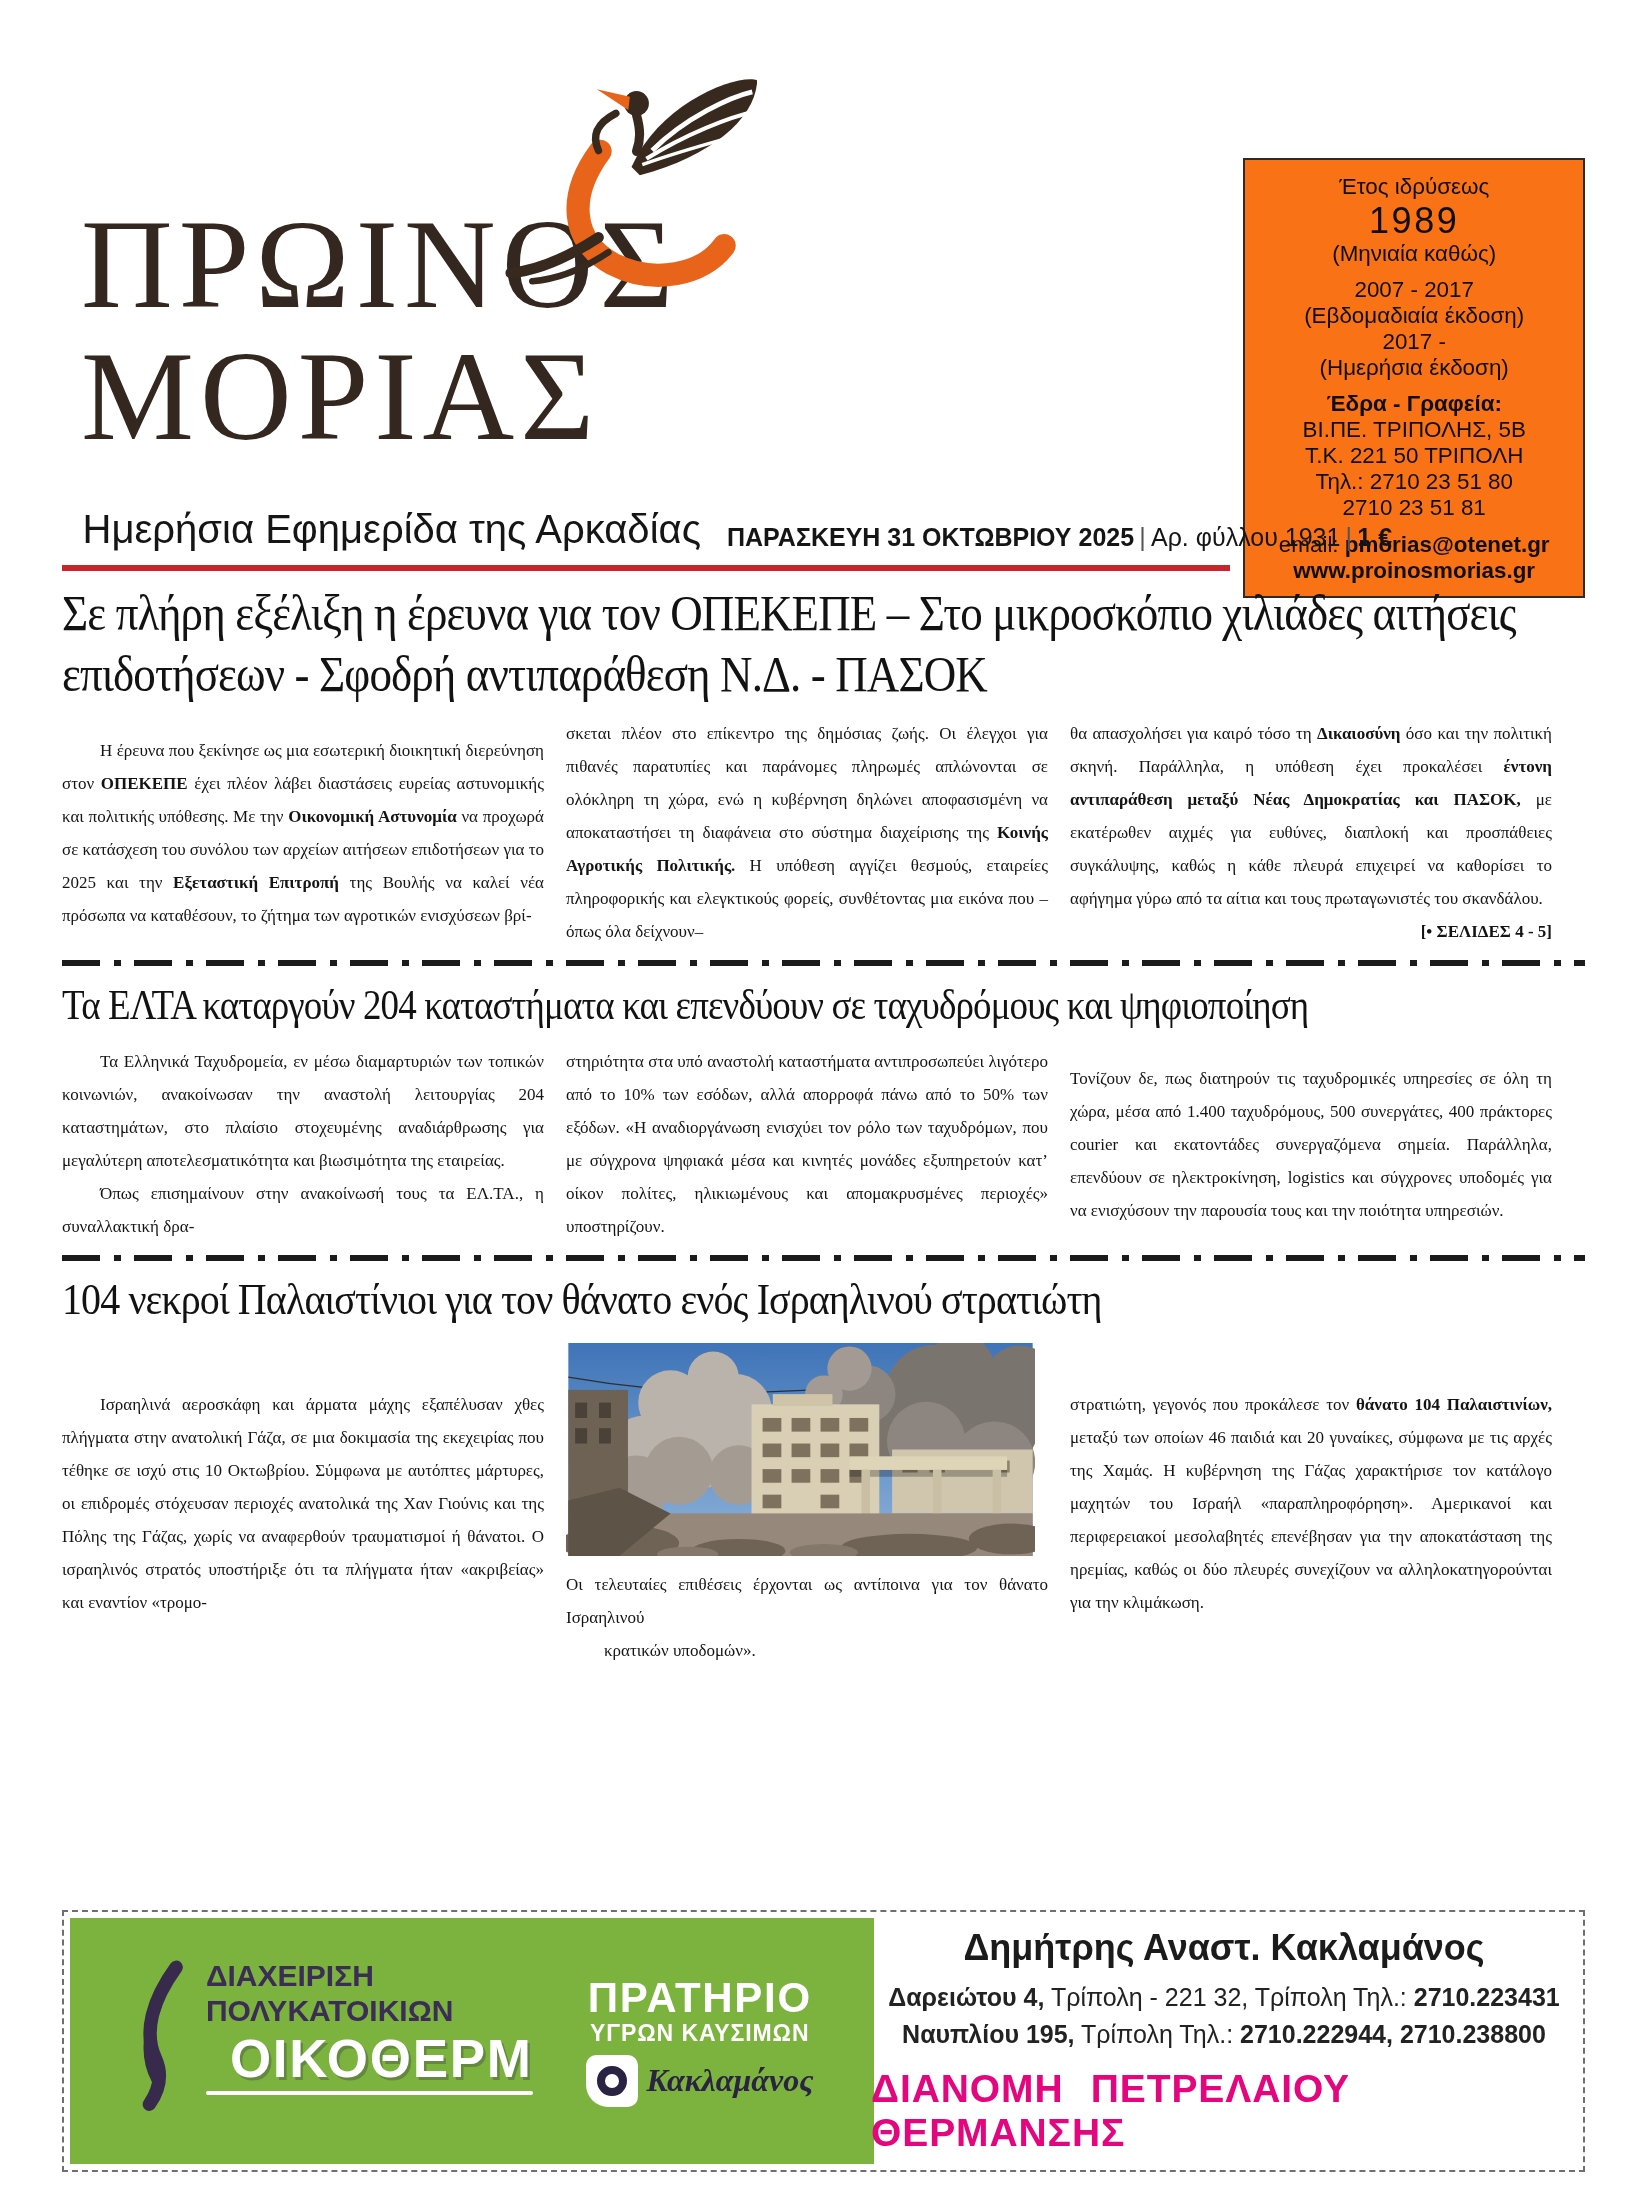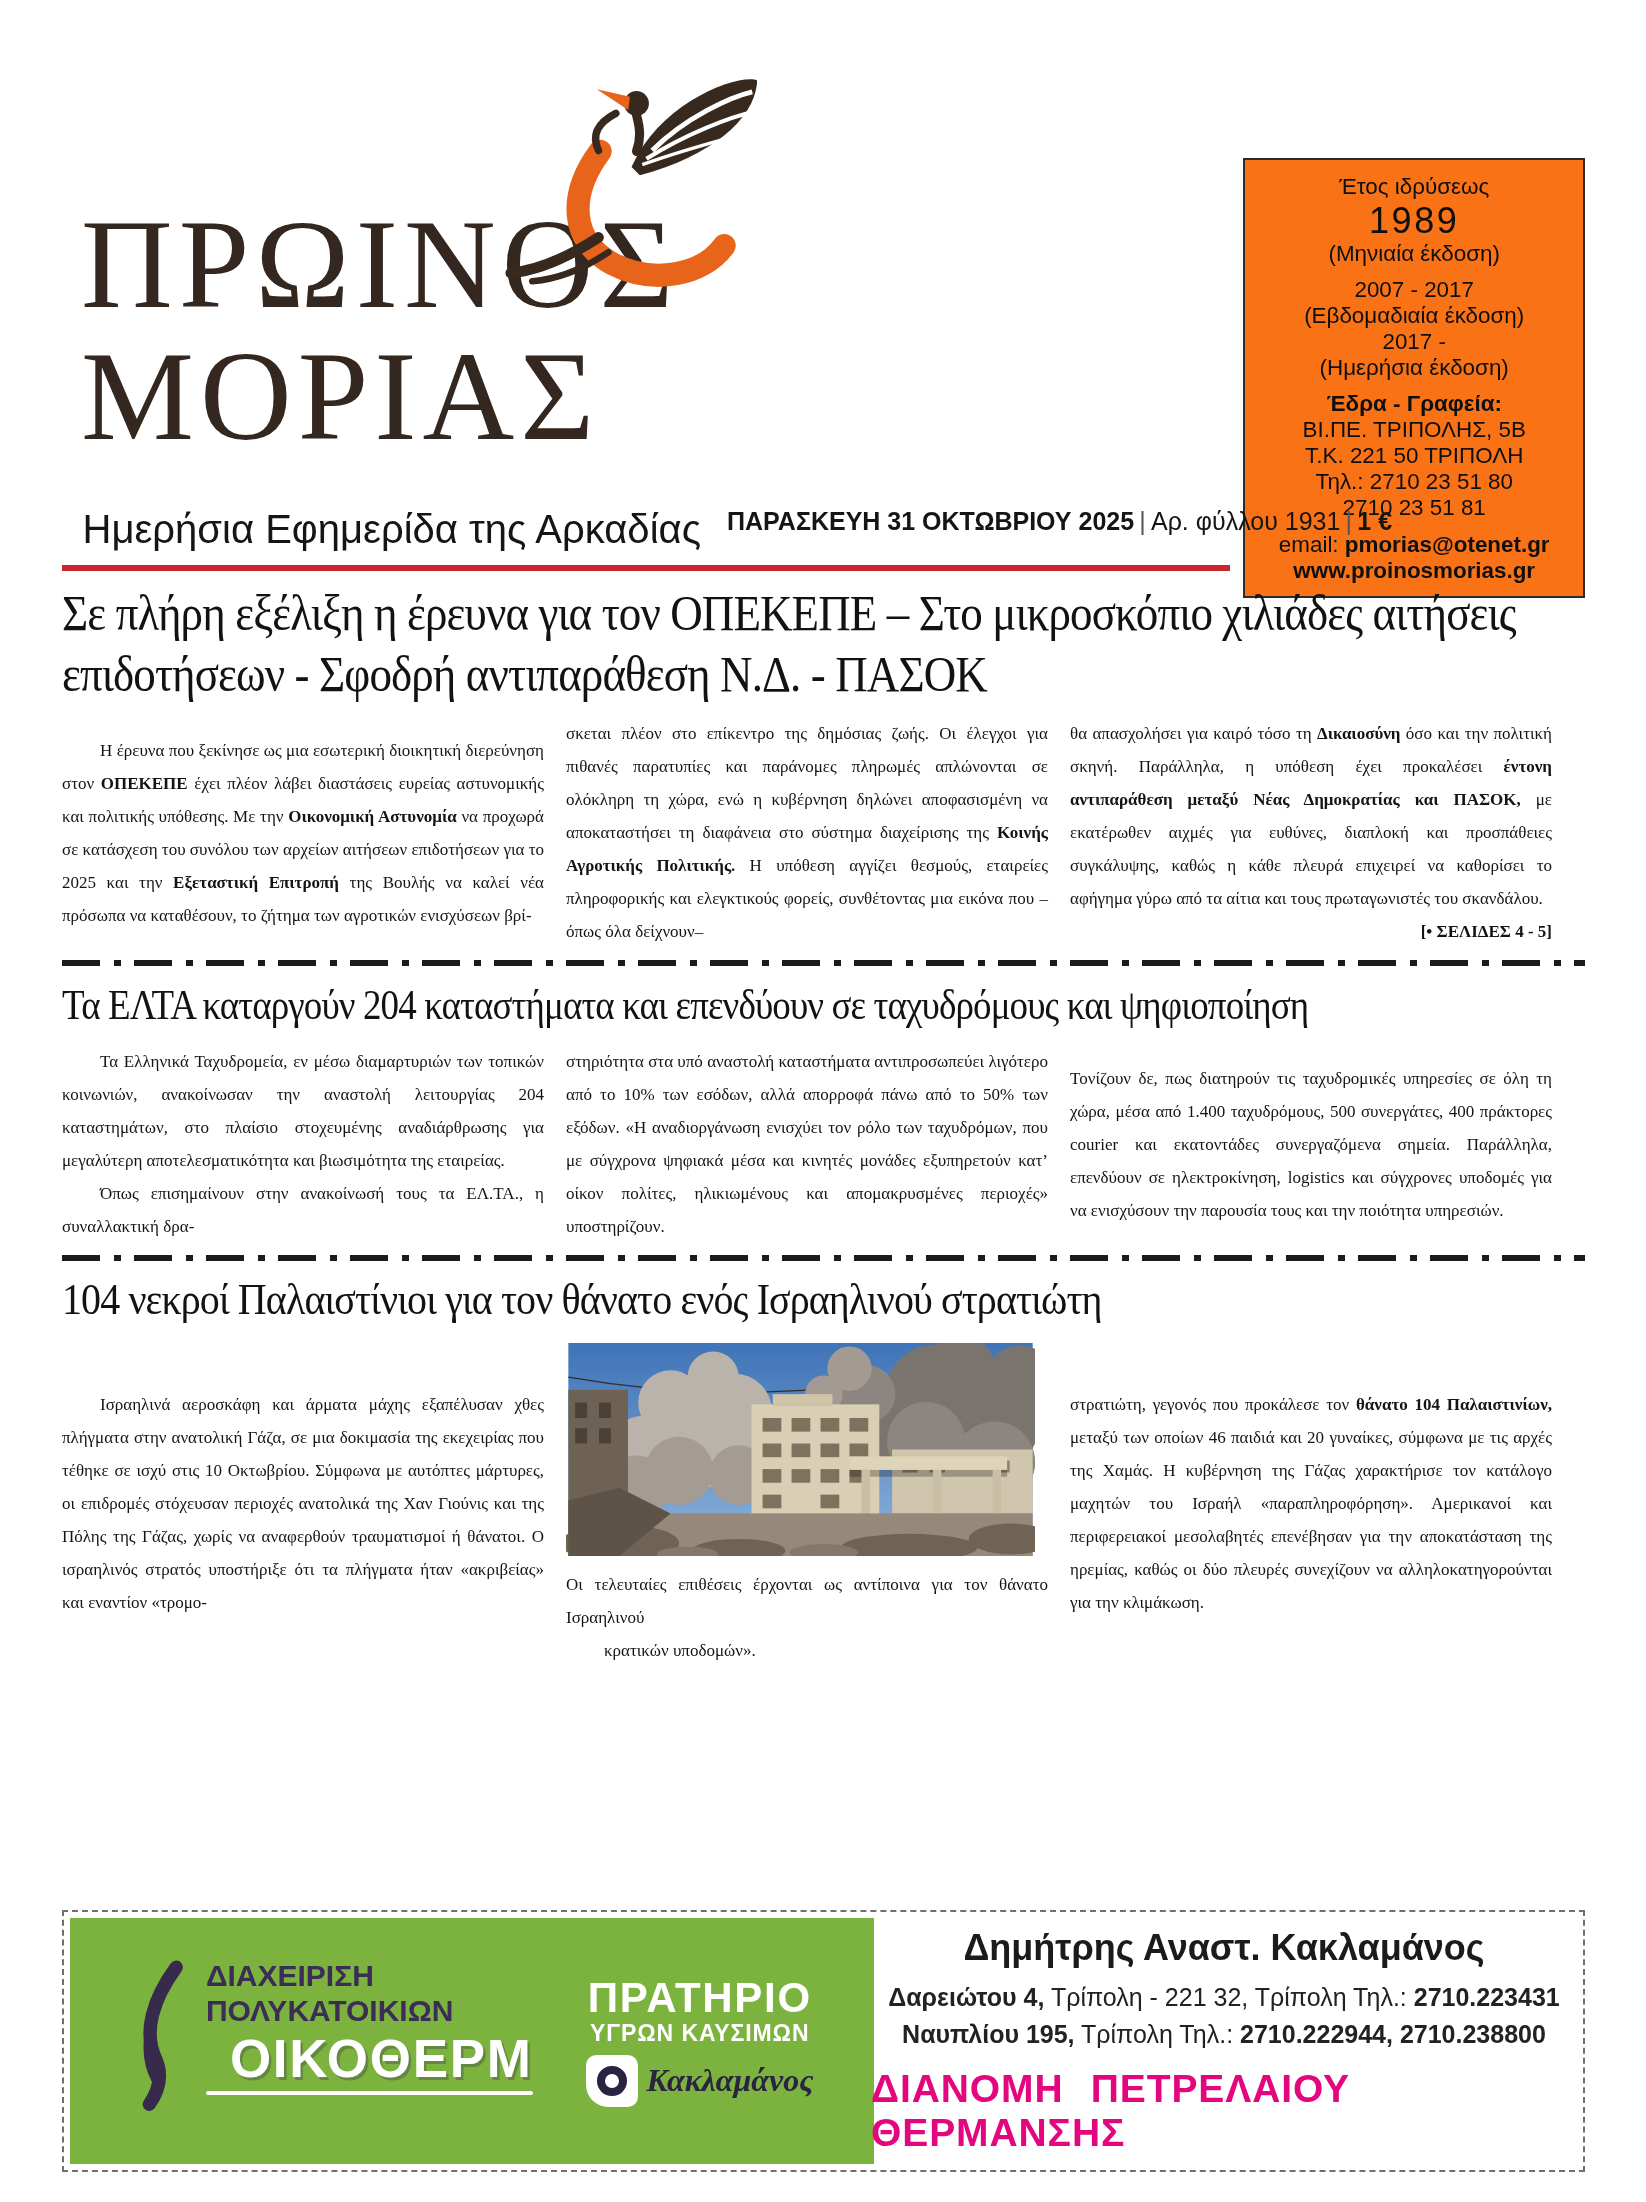--- a/index.html
+++ b/index.html
@@ -11,21 +11,21 @@
   .header{position:relative;height:499px;}
   .logo{position:absolute;left:19px;top:126px;font-family:"Liberation Serif",serif;
         color:#33271f;font-size:127px;line-height:132px;letter-spacing:6px;font-weight:400;}
   .bird{position:absolute;left:411px;top:0;}
   .infobox{position:absolute;right:0;top:86px;width:317px;border:2.6px solid #2b2b2b;
         padding:13.8px 10.3px 12px;text-align:center;font-family:"Liberation Sans",sans-serif;
         font-size:22.4px;line-height:26px;color:#0f0f0f;background:#f97316;}
   .infobox .big{font-size:36px;line-height:41px;letter-spacing:2.6px;}
   .infobox .gap{height:10.3px;}
   .infobox .bold{font-weight:700;}
-  .tagline-row{position:absolute;left:20.6px;bottom:19px;display:flex;align-items:flex-start;gap:26px;
+  .tagline-row{position:absolute;left:20.6px;bottom:19px;display:flex;align-items:flex-end;gap:26px;
         font-family:"Liberation Sans",sans-serif;white-space:nowrap;}
   .tagline{font-size:40px;color:#151515;}
   .issue{font-size:25px;color:#151515;}
   .issue b{font-weight:700;}
   .issue .sep{color:#555;padding:0 5.2px;font-weight:400;}
   .redline{position:absolute;left:0;bottom:0;width:1168px;height:6px;background:#c9252c;}
 
   
   .headline{transform-origin:top left;color:#121212;font-weight:400;}
   .h1{font-size:45px;line-height:54px;transform:scaleY(1.12);margin:12px 0 26px;letter-spacing:-0.9px;}
@@ -89,21 +89,21 @@
           <path d="M152,96 C112,150 117,205 167,232 C217,258 277,245 302,210" stroke="#e8641b" stroke-width="28" fill="none" stroke-linecap="round"></path>
           <path d="M150,95 C141,75 150,61 171,50" stroke="#38291e" stroke-width="9" fill="none" stroke-linecap="round"></path>
           <path d="M150,200 C110,226 76,240 44,243" stroke="#38291e" stroke-width="13" fill="none" stroke-linecap="round"></path>
           <path d="M162,218 C126,242 96,251 70,253" stroke="#38291e" stroke-width="8" fill="none" stroke-linecap="round"></path>
         </svg>
       </div>
 
       <div class="infobox">
         <div>Έτος ιδρύσεως</div>
         <div class="big">1989</div>
-        <div>(Μηνιαία έκδοση)</div>
+        <div>(Μηνιαία καθώς)</div>
         <div class="gap"></div>
         <div>2007 - 2017</div>
         <div>(Εβδομαδιαία έκδοση)</div>
         <div>2017 -</div>
         <div>(Ημερήσια έκδοση)</div>
         <div class="gap"></div>
         <div class="bold">Έδρα - Γραφεία:</div>
         <div>ΒΙ.ΠΕ. ΤΡΙΠΟΛΗΣ, 5Β</div>
         <div>Τ.Κ. 221 50 ΤΡΙΠΟΛΗ</div>
         <div>Τηλ.: 2710 23 51 80</div>

